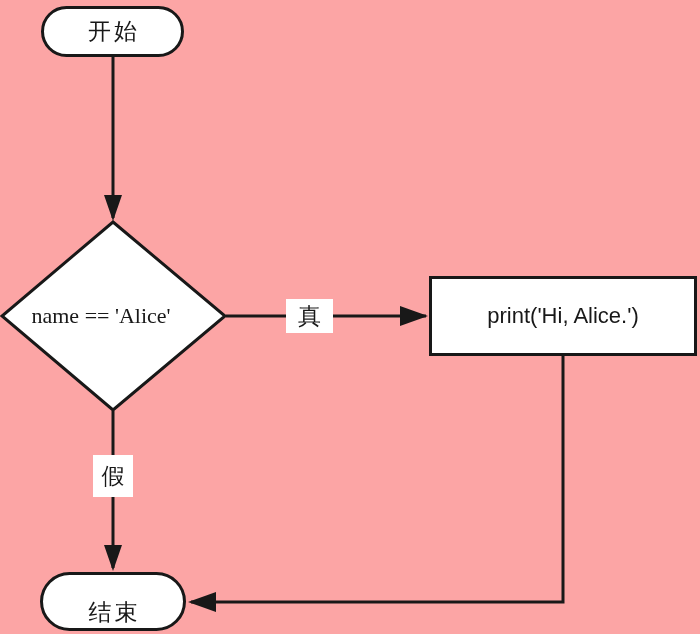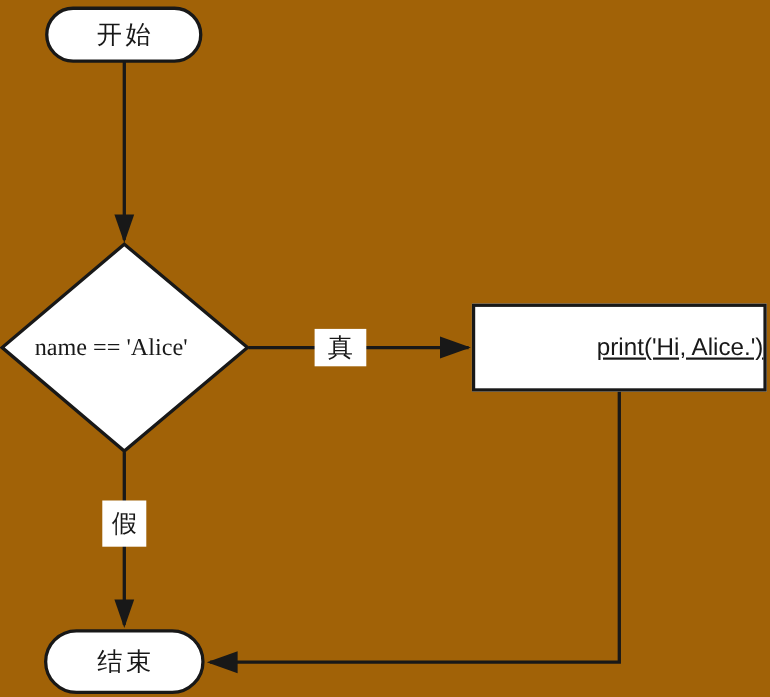--- a/index.html
+++ b/index.html
@@ -4,21 +4,21 @@
 <style>
   html, body {
     margin: 0;
     padding: 0;
     background: #ffffff;
   }
   .canvas {
     position: relative;
     width: 700px;
     height: 634px;
-    background: #a16207;
+    background: #fca5a5;
     font-family: "Liberation Sans", "DejaVu Sans", sans-serif;
     color: #181818;
     overflow: hidden;
   }
   .wires {
     position: absolute;
     left: 0;
     top: 0;
     width: 700px;
     height: 634px;
@@ -40,27 +40,27 @@
   .terminal .node-label { padding-left: 3px; } 
   .terminal-start {
     left: 41px; top: 6px;
     width: 143px; height: 51px;
     border-radius: 27px;
   }
   .terminal-end {
     left: 40px; top: 572px;
     width: 146px; height: 59px;
     border-radius: 30px;
+    align-items: flex-end;
   }
   .process-box {
     left: 429px; top: 276px;
     width: 268px; height: 80px;
-    justify-content: flex-end;
+    justify-content: center;
     font-size: 22px;
-    text-decoration: underline;
   }
   .decision-label {
     position: absolute;
     left: 6px; top: 301px;
     width: 190px; height: 30px;
     display: flex;
     align-items: center;
     justify-content: center;
     font-size: 22px;
     pointer-events: none;

